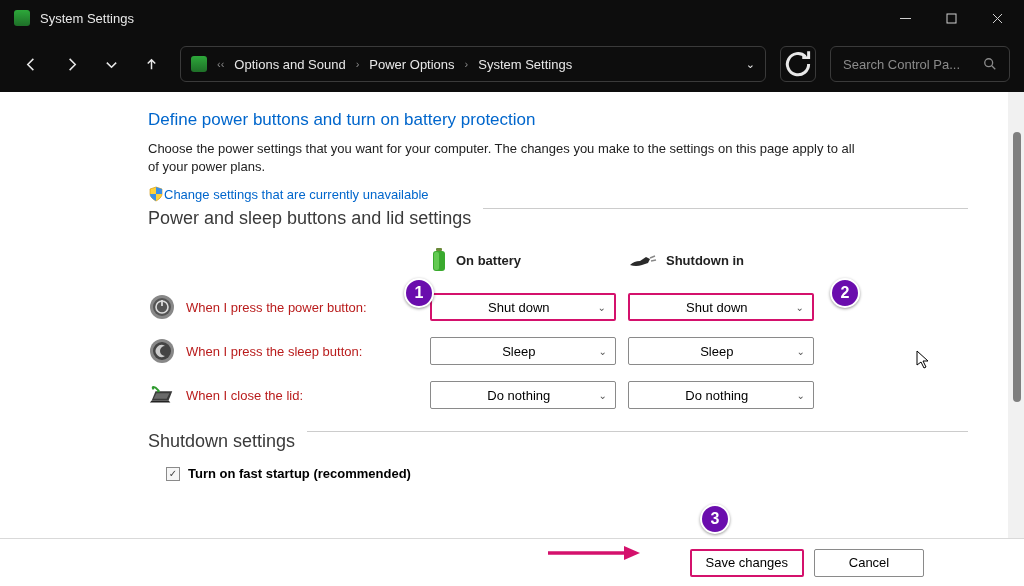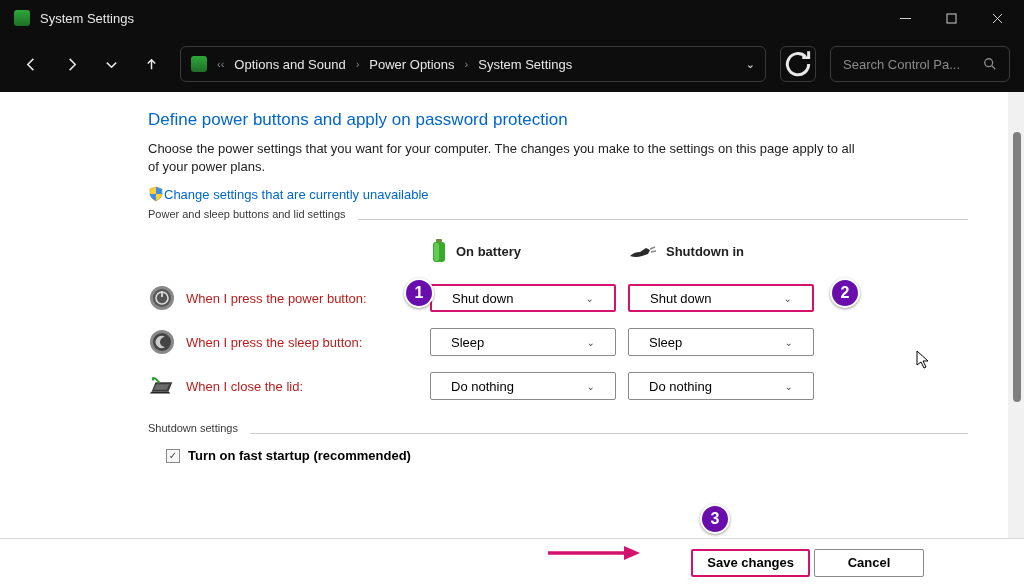--- a/index.html
+++ b/index.html
@@ -92,64 +92,64 @@
     background:#7f7f7f;
     border-radius:4px;
   }
 
   .heading { color:#0066cc; font-size:17px; margin-bottom:10px; }
   .desc { font-size:13px; color:#222; line-height:1.4; margin-bottom:10px; max-width:720px; }
   .link-row { display:flex; align-items:center; gap:0; margin-bottom:6px; }
   .shield { width:16px; height:16px; }
   .link { color:#0066cc; font-size:13px; }
 
-  .group-label { font-size:11px; color:#3a3a3a; display:flex; align-items:flex-end; gap:12px; margin-bottom:14px; }
+  .group-label { font-size:18px; color:#3a3a3a; display:flex; align-items:flex-start; gap:12px; margin-bottom:14px; }
   .group-label .rule { flex:1; height:1px; background:#ccc; }
 
   .grid {
     display:grid;
     grid-template-columns: 282px 198px 198px;
     row-gap:16px;
     align-items:center;
   }
   .col-head { display:flex; align-items:center; gap:8px; font-size:13px; color:#222; height:34px;font-weight:bold; }
   .row-label { display:flex; align-items:center; gap:10px; font-size:13px; color:#b91c1c; }
   .row-icon { width:28px; height:28px; display:flex; align-items:center; justify-content:center; }
 
   .select {
     width:186px; height:28px;
     border:1px solid #8a8a8a;
     display:flex; align-items:center;
-    padding:0 20px;
+    padding:0 8px;
     font-size:13px;
     background:#fff;
     border-radius:2px;
     position:relative;
+    text-align:center;
   }
   .select .val { flex:1; }
   .select .caret { font-size:10px; color:#555; }
   .select.hl { border:2.5px solid #d4116c; }
 
   .shutdown-group { margin-top:22px; }
   .check-row { display:flex; align-items:center; gap:8px; margin-left:18px; margin-top:8px; }
   .chk { width:14px; height:14px; border:1px solid #8a8a8a; display:flex; align-items:center; justify-content:center; font-size:10px; color:#444; background:#f6f6f6; }
 
   
   .footer {
     position:absolute;
     left:0; right:0; bottom:0;
     height:48px;
     border-top:1px solid #d9d9d9;
     background:#fff;
     display:flex;
     align-items:center;
     justify-content:flex-end;
     padding-right:100px;
-    gap:4px;
-    font-weight:bold;
+    gap:10px;
   }
   .btn {
     min-width:110px;
     height:28px;
     border:1px solid #8a8a8a;
     background:#fff;
     font-size:13px;
     display:flex; align-items:center; justify-content:center;
     padding:0 14px;
     border-radius:2px;
@@ -250,21 +250,21 @@
     <span class="ph">Search Control Pa...</span>
     <svg width="14" height="14" viewBox="0 0 16 16">
         <circle cx="6.5" cy="6.5" r="4.5" fill="none" stroke="#8b8b8b" stroke-width="1.5"></circle>
         <line x1="10" y1="10" x2="14" y2="14" stroke="#8b8b8b" stroke-width="1.5"></line>
       </svg>
   </div>
 </div>
 
 <div class="content-wrap">
 
-  <div class="heading">Define power buttons and apply on password protection</div>
+  <div class="heading">Define power buttons and turn on battery protection</div>
   <div class="desc">Choose the power settings that you want for your computer. The changes you make to the settings on this page apply to all of your power plans.</div>
 
   <div class="link-row">
     <svg class="shield" viewBox="0 0 16 16">
       <path d="M8 1 L14 3 V8 C14 12 8 15 8 15 C8 15 2 12 2 8 V3 Z" fill="#ffd23a" stroke="#c98f00" stroke-width="0.6"></path>
       <path d="M8 1 L14 3 V8 L8 8 Z" fill="#3a8fe6"></path>
       <path d="M8 8 L2 8 V3 L8 1 Z" fill="#3a8fe6" opacity="0"></path>
       <path d="M2 8 H8 V15 C8 15 2 12 2 8 Z" fill="#3a8fe6"></path>
     </svg>
     <span class="link">Change settings that are currently unavailable</span>

